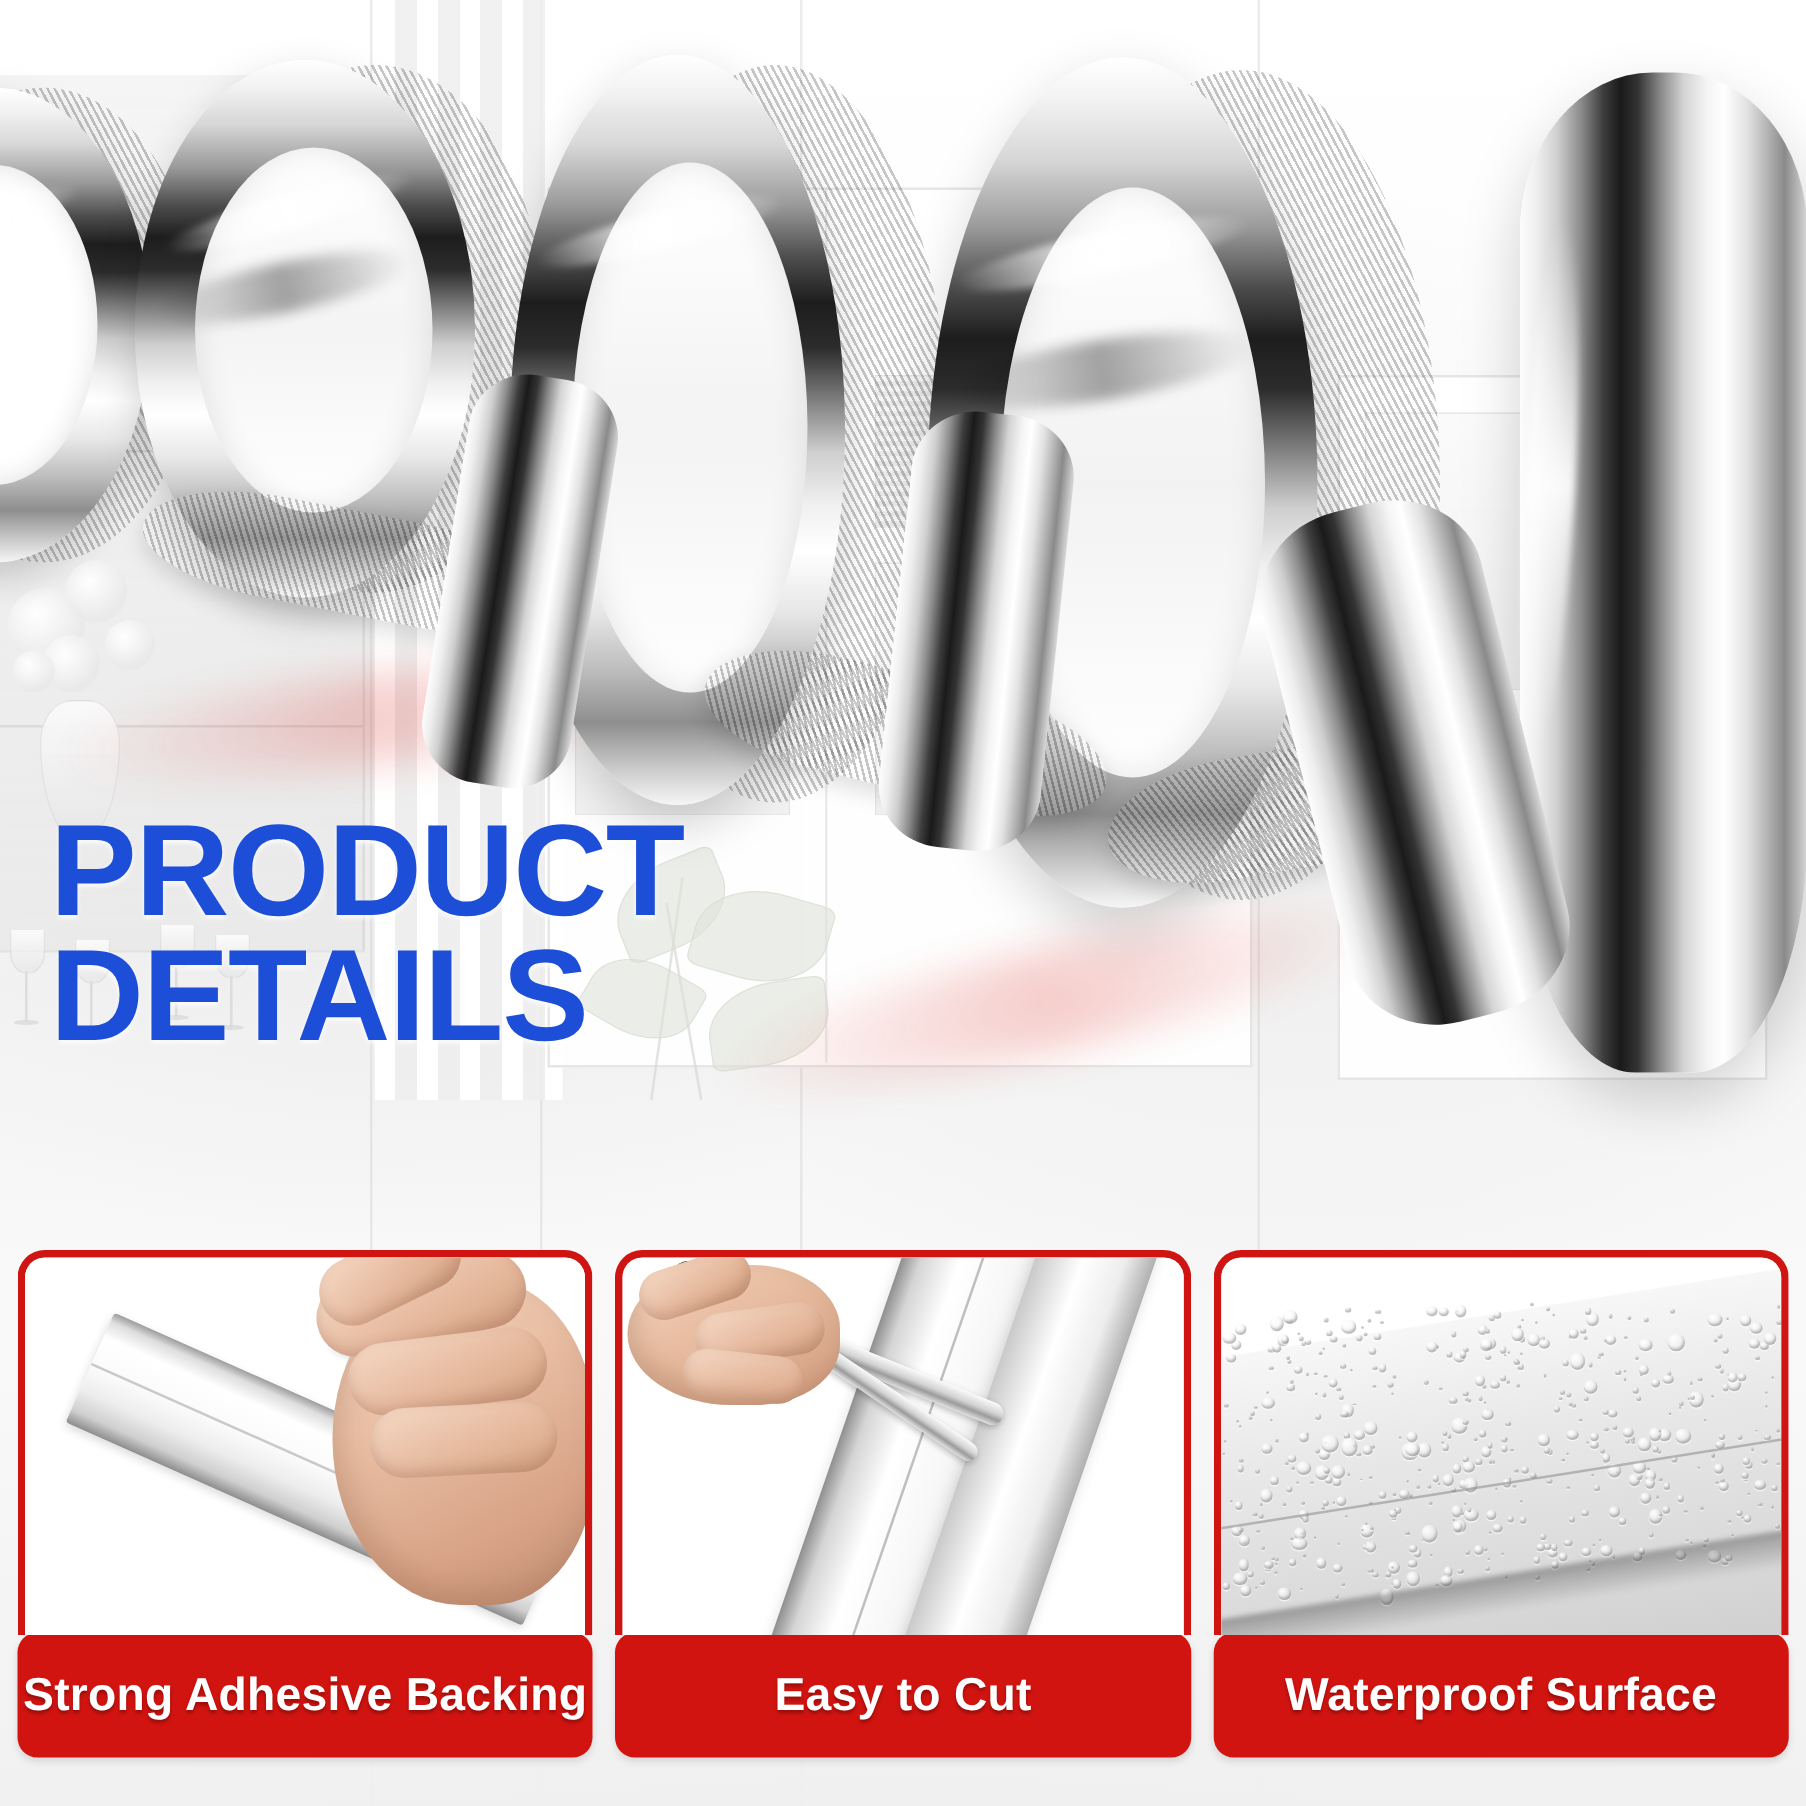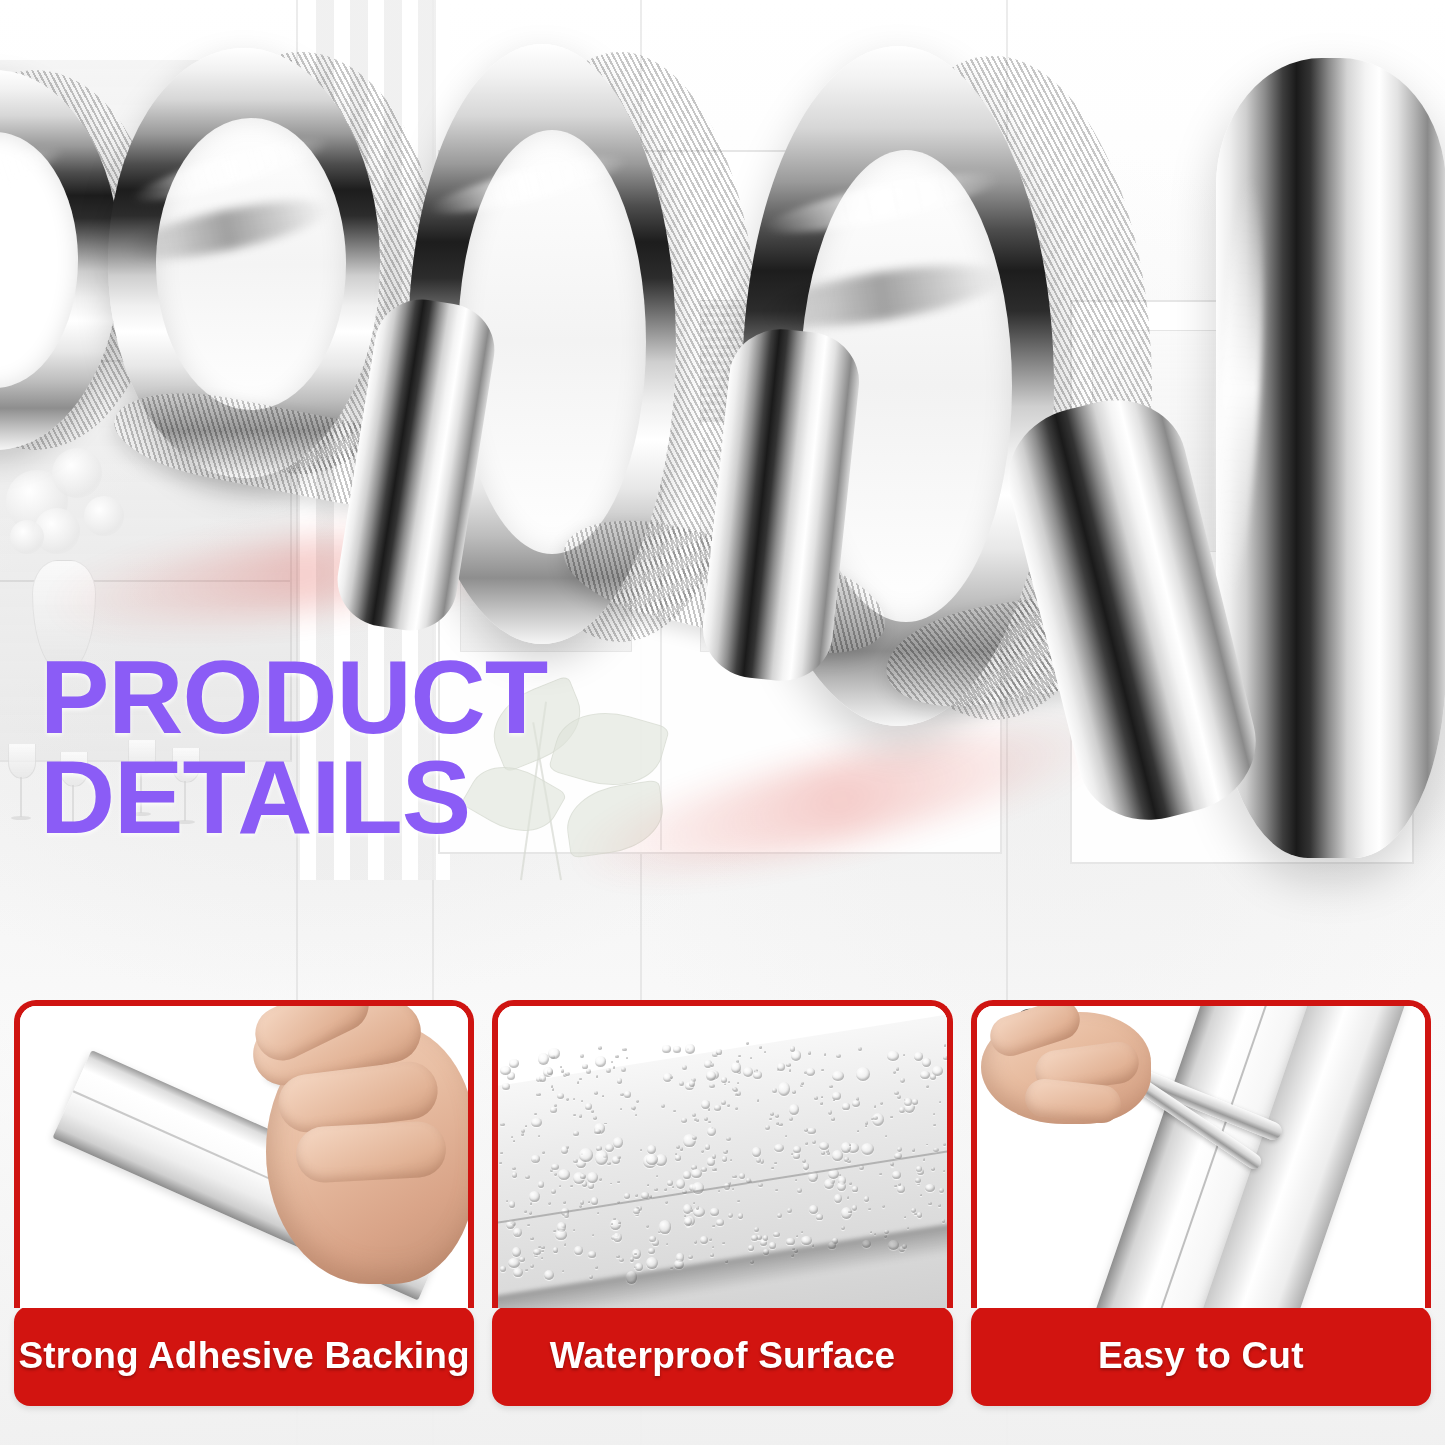--- a/index.html
+++ b/index.html
@@ -93,21 +93,21 @@
     background:repeating-linear-gradient(62deg,
       rgba(0,0,0,.22) 0 2px, rgba(255,255,255,.10) 2px 5px);
   }
   .glint{position:absolute;background:linear-gradient(90deg,rgba(255,255,255,0),rgba(255,255,255,.92),rgba(255,255,255,0));
       filter:blur(3px);border-radius:50%;}
   .shade{position:absolute;background:linear-gradient(90deg,rgba(0,0,0,0),rgba(0,0,0,.35),rgba(0,0,0,0));
       filter:blur(5px);border-radius:50%;}
 
   
   .headline{position:absolute;left:40px;top:648px;width:1000px;
-      color:#8b5cf6;font-weight:bold;font-size:104px;line-height:.96;
+      color:#1d4ed8;font-weight:bold;font-size:104px;line-height:.96;
       letter-spacing:-1px;text-transform:uppercase;white-space:pre-line;
       text-shadow:0 2px 4px rgba(255,255,255,.85);}
   .subhead{position:absolute;left:44px;top:898px;width:1140px;
       color:#141414;font-size:60px;font-weight:400;letter-spacing:-.5px;
       text-shadow:0 1px 3px rgba(255,255,255,.9);}
 
   
   .cards{position:absolute;left:0;top:1000px;width:1445px;height:420px;
       display:flex;gap:18px;padding:0 14px;box-sizing:border-box;}
   .card{flex:1 1 0;position:relative;display:flex;flex-direction:column;}
@@ -319,20 +319,42 @@
           <div class="p1-tab" style="left:248px;top:60px;width:140px;transform:rotate(24deg);"></div>
           <div class="p1-tab" style="left:282px;top:148px;width:150px;transform:rotate(24deg);"></div>
           <div class="p1-hand"></div>
           <div class="finger" style="right:46px;top:6px;width:170px;height:62px;transform:rotate(-12deg);"></div>
           <div class="finger" style="right:30px;top:62px;width:160px;height:58px;transform:rotate(-7deg);"></div>
           <div class="finger" style="right:22px;top:118px;width:150px;height:56px;transform:rotate(-3deg);"></div>
           <div class="finger" style="right:96px;top:-14px;width:120px;height:54px;transform:rotate(-26deg);"></div>
         </div>
       </div>
       <div class="card-caption">Strong Adhesive Backing</div>
+    </div>
+
+    <div class="card">
+      <div class="card-frame">
+        <div class="card-photo">
+          <div class="p2-trim" style="left:176px;top:-60px;transform:rotate(19deg);"></div>
+          <div class="p2-trim" style="left:286px;top:-74px;width:92px;transform:rotate(19deg);
+                      background:linear-gradient(90deg,#c9c9c9,#ffffff 40%,#ededed 75%,#b0b0b0);"></div>
+          <div class="p2-line" style="left:236px;top:-60px;height:420px;transform:rotate(19deg);"></div>
+
+          <div class="p2-blade" style="left:92px;top:78px;width:220px;height:18px;transform:rotate(22deg);"></div>
+          <div class="p2-blade" style="left:100px;top:96px;width:200px;height:15px;transform:rotate(34deg);"></div>
+          <div class="p2-handle" style="left:34px;top:18px;width:104px;height:34px;transform:rotate(24deg);"></div>
+          <div class="p2-handle" style="left:48px;top:46px;width:92px;height:30px;transform:rotate(36deg);"></div>
+
+          <div class="p2-hand" style="left:4px;top:6px;width:170px;height:112px;"></div>
+          <div class="finger" style="left:12px;top:2px;width:92px;height:40px;transform:rotate(-18deg);"></div>
+          <div class="finger" style="left:58px;top:40px;width:104px;height:42px;transform:rotate(-8deg);"></div>
+          <div class="finger" style="left:48px;top:76px;width:96px;height:38px;transform:rotate(6deg);"></div>
+        </div>
+      </div>
+      <div class="card-caption">Easy to Cut</div>
     </div>
 
     <div class="card">
       <div class="card-frame">
         <div class="card-photo">
           <div class="p3-band" style="left:-30px;top:42px;width:560px;height:300px;transform:rotate(-9deg);"></div>
           <div id="droplets" style="position:absolute;inset:0;overflow:hidden;">
               <div class="drop" style="left: 444.504px; top: 164.093px; width: 2.5px; height: 2.4px;"></div>
               <div class="drop" style="left: 392.395px; top: 158.077px; width: 3px; height: 3px;"></div>
               <div class="drop" style="left: 323.129px; top: 144.937px; width: 4px; height: 3.7px;"></div>
@@ -838,36 +860,14 @@
           <div style="position:absolute;left:-30px;top:176px;width:560px;height:2px;
                       background:rgba(130,130,130,.5);transform:rotate(-9deg);"></div>
           <div style="position:absolute;left:-30px;top:250px;width:560px;height:30px;
                       background:linear-gradient(180deg,rgba(0,0,0,.30),rgba(0,0,0,0));
                       transform:rotate(-9deg);filter:blur(2px);"></div>
         </div>
       </div>
       <div class="card-caption">Waterproof Surface</div>
     </div>
 
-    <div class="card">
-      <div class="card-frame">
-        <div class="card-photo">
-          <div class="p2-trim" style="left:176px;top:-60px;transform:rotate(19deg);"></div>
-          <div class="p2-trim" style="left:286px;top:-74px;width:92px;transform:rotate(19deg);
-                      background:linear-gradient(90deg,#c9c9c9,#ffffff 40%,#ededed 75%,#b0b0b0);"></div>
-          <div class="p2-line" style="left:236px;top:-60px;height:420px;transform:rotate(19deg);"></div>
-
-          <div class="p2-blade" style="left:92px;top:78px;width:220px;height:18px;transform:rotate(22deg);"></div>
-          <div class="p2-blade" style="left:100px;top:96px;width:200px;height:15px;transform:rotate(34deg);"></div>
-          <div class="p2-handle" style="left:34px;top:18px;width:104px;height:34px;transform:rotate(24deg);"></div>
-          <div class="p2-handle" style="left:48px;top:46px;width:92px;height:30px;transform:rotate(36deg);"></div>
-
-          <div class="p2-hand" style="left:4px;top:6px;width:170px;height:112px;"></div>
-          <div class="finger" style="left:12px;top:2px;width:92px;height:40px;transform:rotate(-18deg);"></div>
-          <div class="finger" style="left:58px;top:40px;width:104px;height:42px;transform:rotate(-8deg);"></div>
-          <div class="finger" style="left:48px;top:76px;width:96px;height:38px;transform:rotate(6deg);"></div>
-        </div>
-      </div>
-      <div class="card-caption">Easy to Cut</div>
-    </div>
-
   </div>
 </div>
 
 </body></html>

